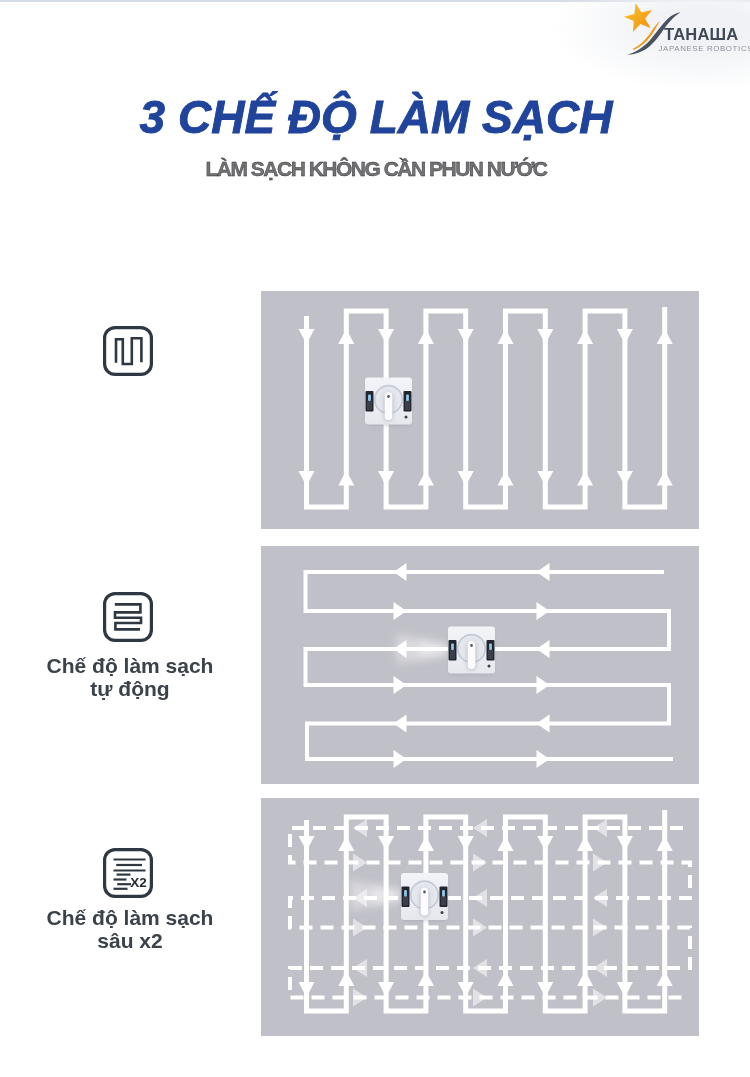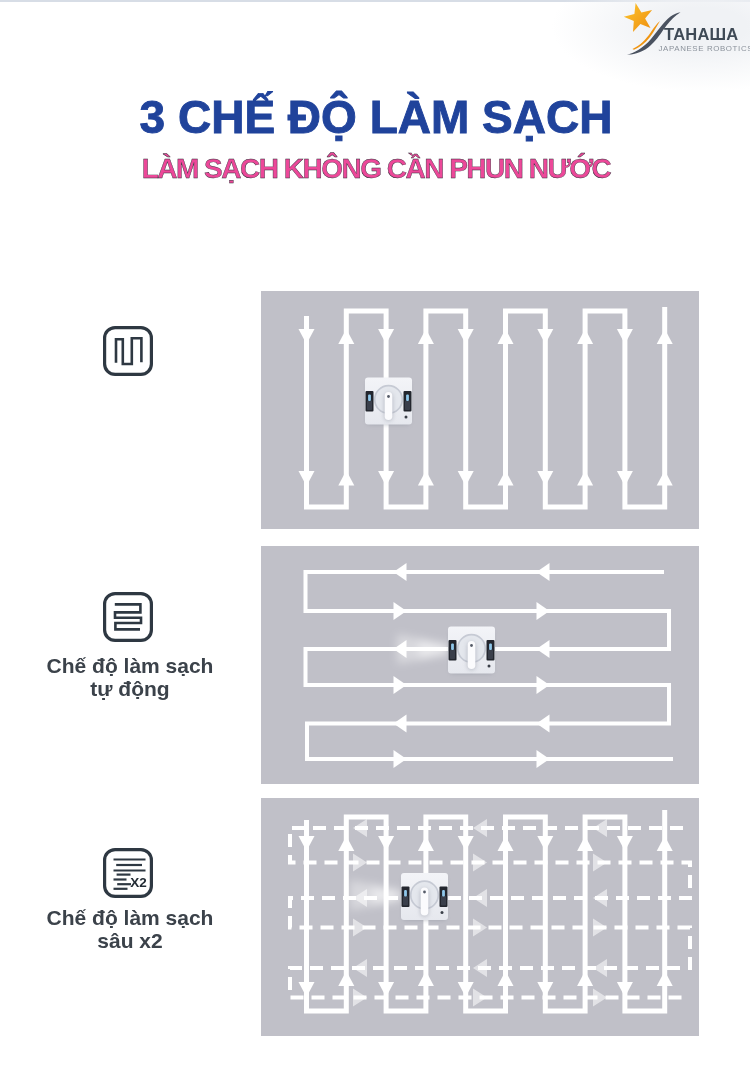--- a/index.html
+++ b/index.html
@@ -31,25 +31,25 @@
     <path d="M14 52.5 C20.5 51.5 30.5 46 38 37 C46 27.5 50 20.5 57.5 14.5 C60.5 12.2 64.5 10.5 67.5 10.2 C62 13.5 58 17.5 53.5 23.5 C48 31 44.5 37 38 43 C30 50.5 20.5 53 14 52.5 Z" fill="#4a5260"></path>
 
     <path d="M19.5 47 C27 43.5 32.5 38 38 30 C41 25.5 43.5 22 47 19 C43.5 24.5 41.5 29 37 35 C32 41.5 26 45.8 21 47.8 Z" fill="#f09511"></path>
 
     <text x="51" y="38.3" font-size="16.5" font-weight="bold" fill="#3f4a56" letter-spacing="0.2" style="-webkit-text-stroke:0.5px #3f4a56;">ТАНАША</text>
 
     <text x="45.5" y="49" font-size="7.9" fill="#8b929b" letter-spacing="0.62">JAPANESE ROBOTICS</text>
   </svg>
 
   <div class="abs" style="left:0;top:93px;width:750px;text-align:center;color:#20439b;
-       font-size:46px;font-weight:bold;line-height:48px;letter-spacing:0px;margin-left:1px;
+       font-size:46px;font-weight:bold;line-height:48px;letter-spacing:0px;margin-left:1px;font-style:italic;
        -webkit-text-stroke:0.9px #20439b;">3 CHẾ ĐỘ LÀM SẠCH</div>
 
-  <div class="abs" style="left:0;top:155px;width:750px;text-align:center;color:#ec4899;
-       font-size:28px;font-weight:bold;line-height:28px;letter-spacing:-1.5px;margin-left:1px;
+  <div class="abs" style="left:0;top:155px;width:750px;text-align:center;color:#737373;
+       font-size:21px;font-weight:bold;line-height:28px;letter-spacing:-1.5px;margin-left:1px;
        -webkit-text-stroke:0.4px #2a2d35;">LÀM SẠCH KHÔNG CẦN PHUN NƯỚC</div>
 
   <svg class="abs" style="left:103px;top:326px;" width="50" height="50" viewBox="0 0 50 50">
     <rect x="1.6" y="1.6" width="46.8" height="46.8" rx="10.5" fill="none" stroke="#2e3842" stroke-width="3.2"></rect>
     <path d="M13 36.7 V13.3 H19.8 V38 H28.8 V12.3 H38.4 V36.3" fill="none" stroke="#2e3842" stroke-width="2.6"></path>
   </svg>
 
 
   <svg class="abs" style="left:103px;top:592px;" width="50" height="50" viewBox="0 0 50 50">
     <rect x="1.6" y="1.6" width="46.8" height="46.8" rx="10.5" fill="none" stroke="#2e3842" stroke-width="3.2"></rect>

